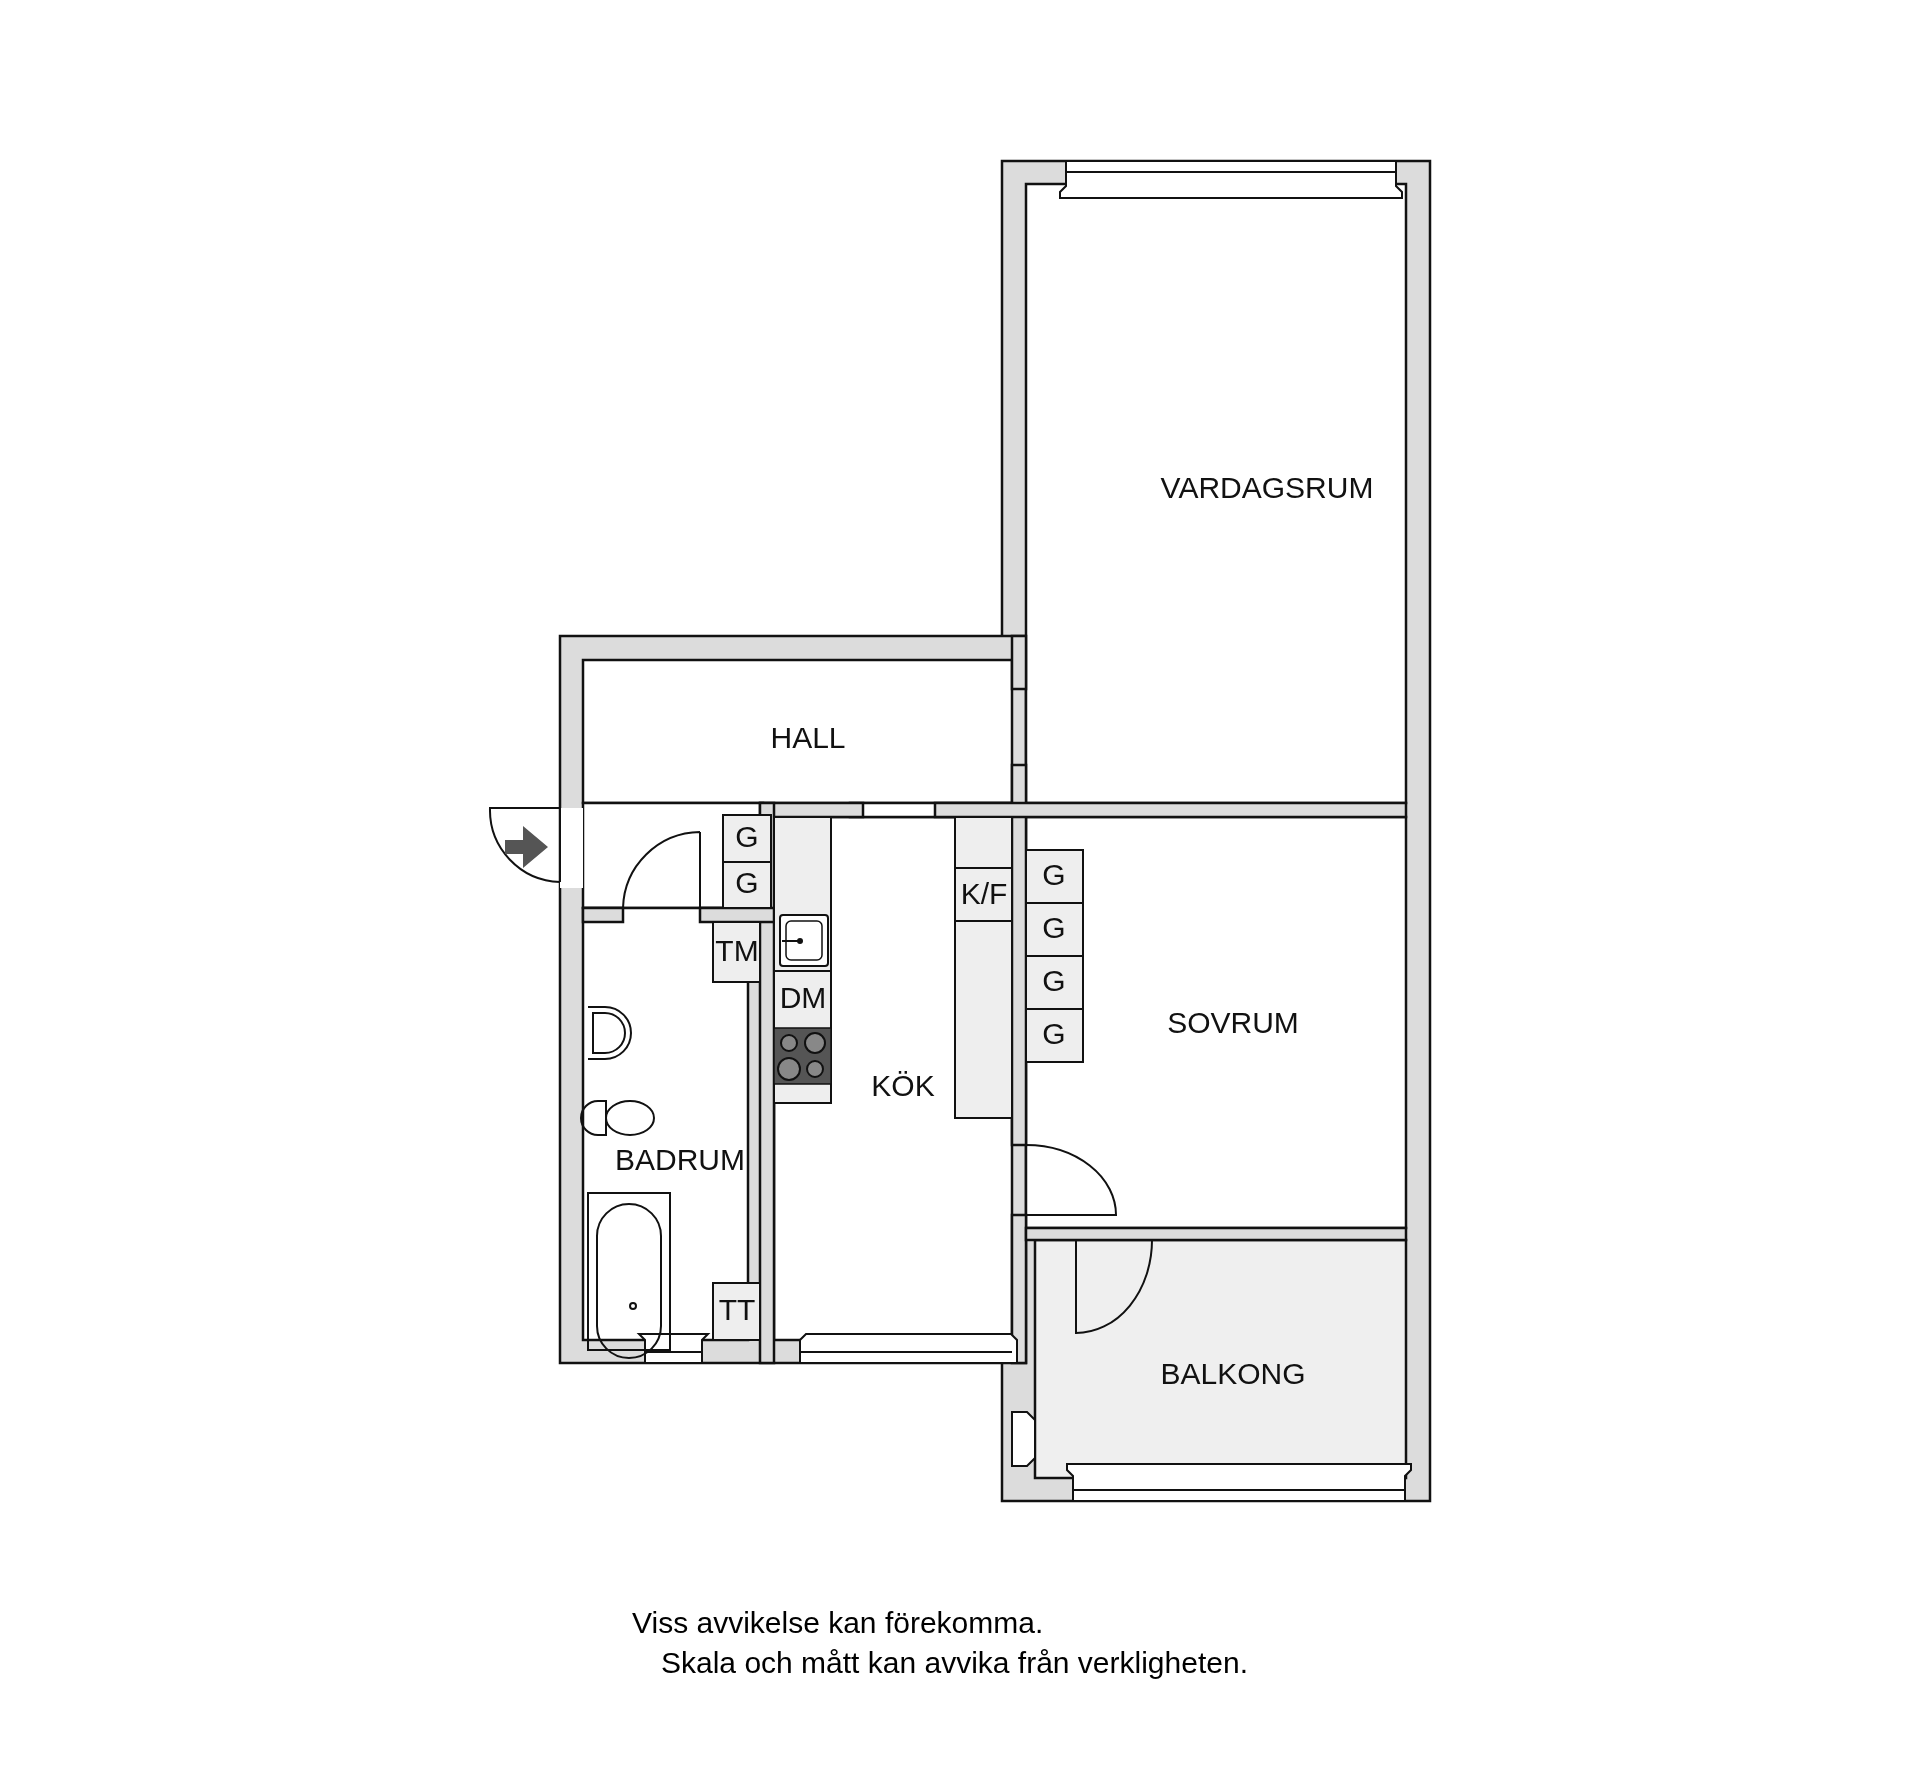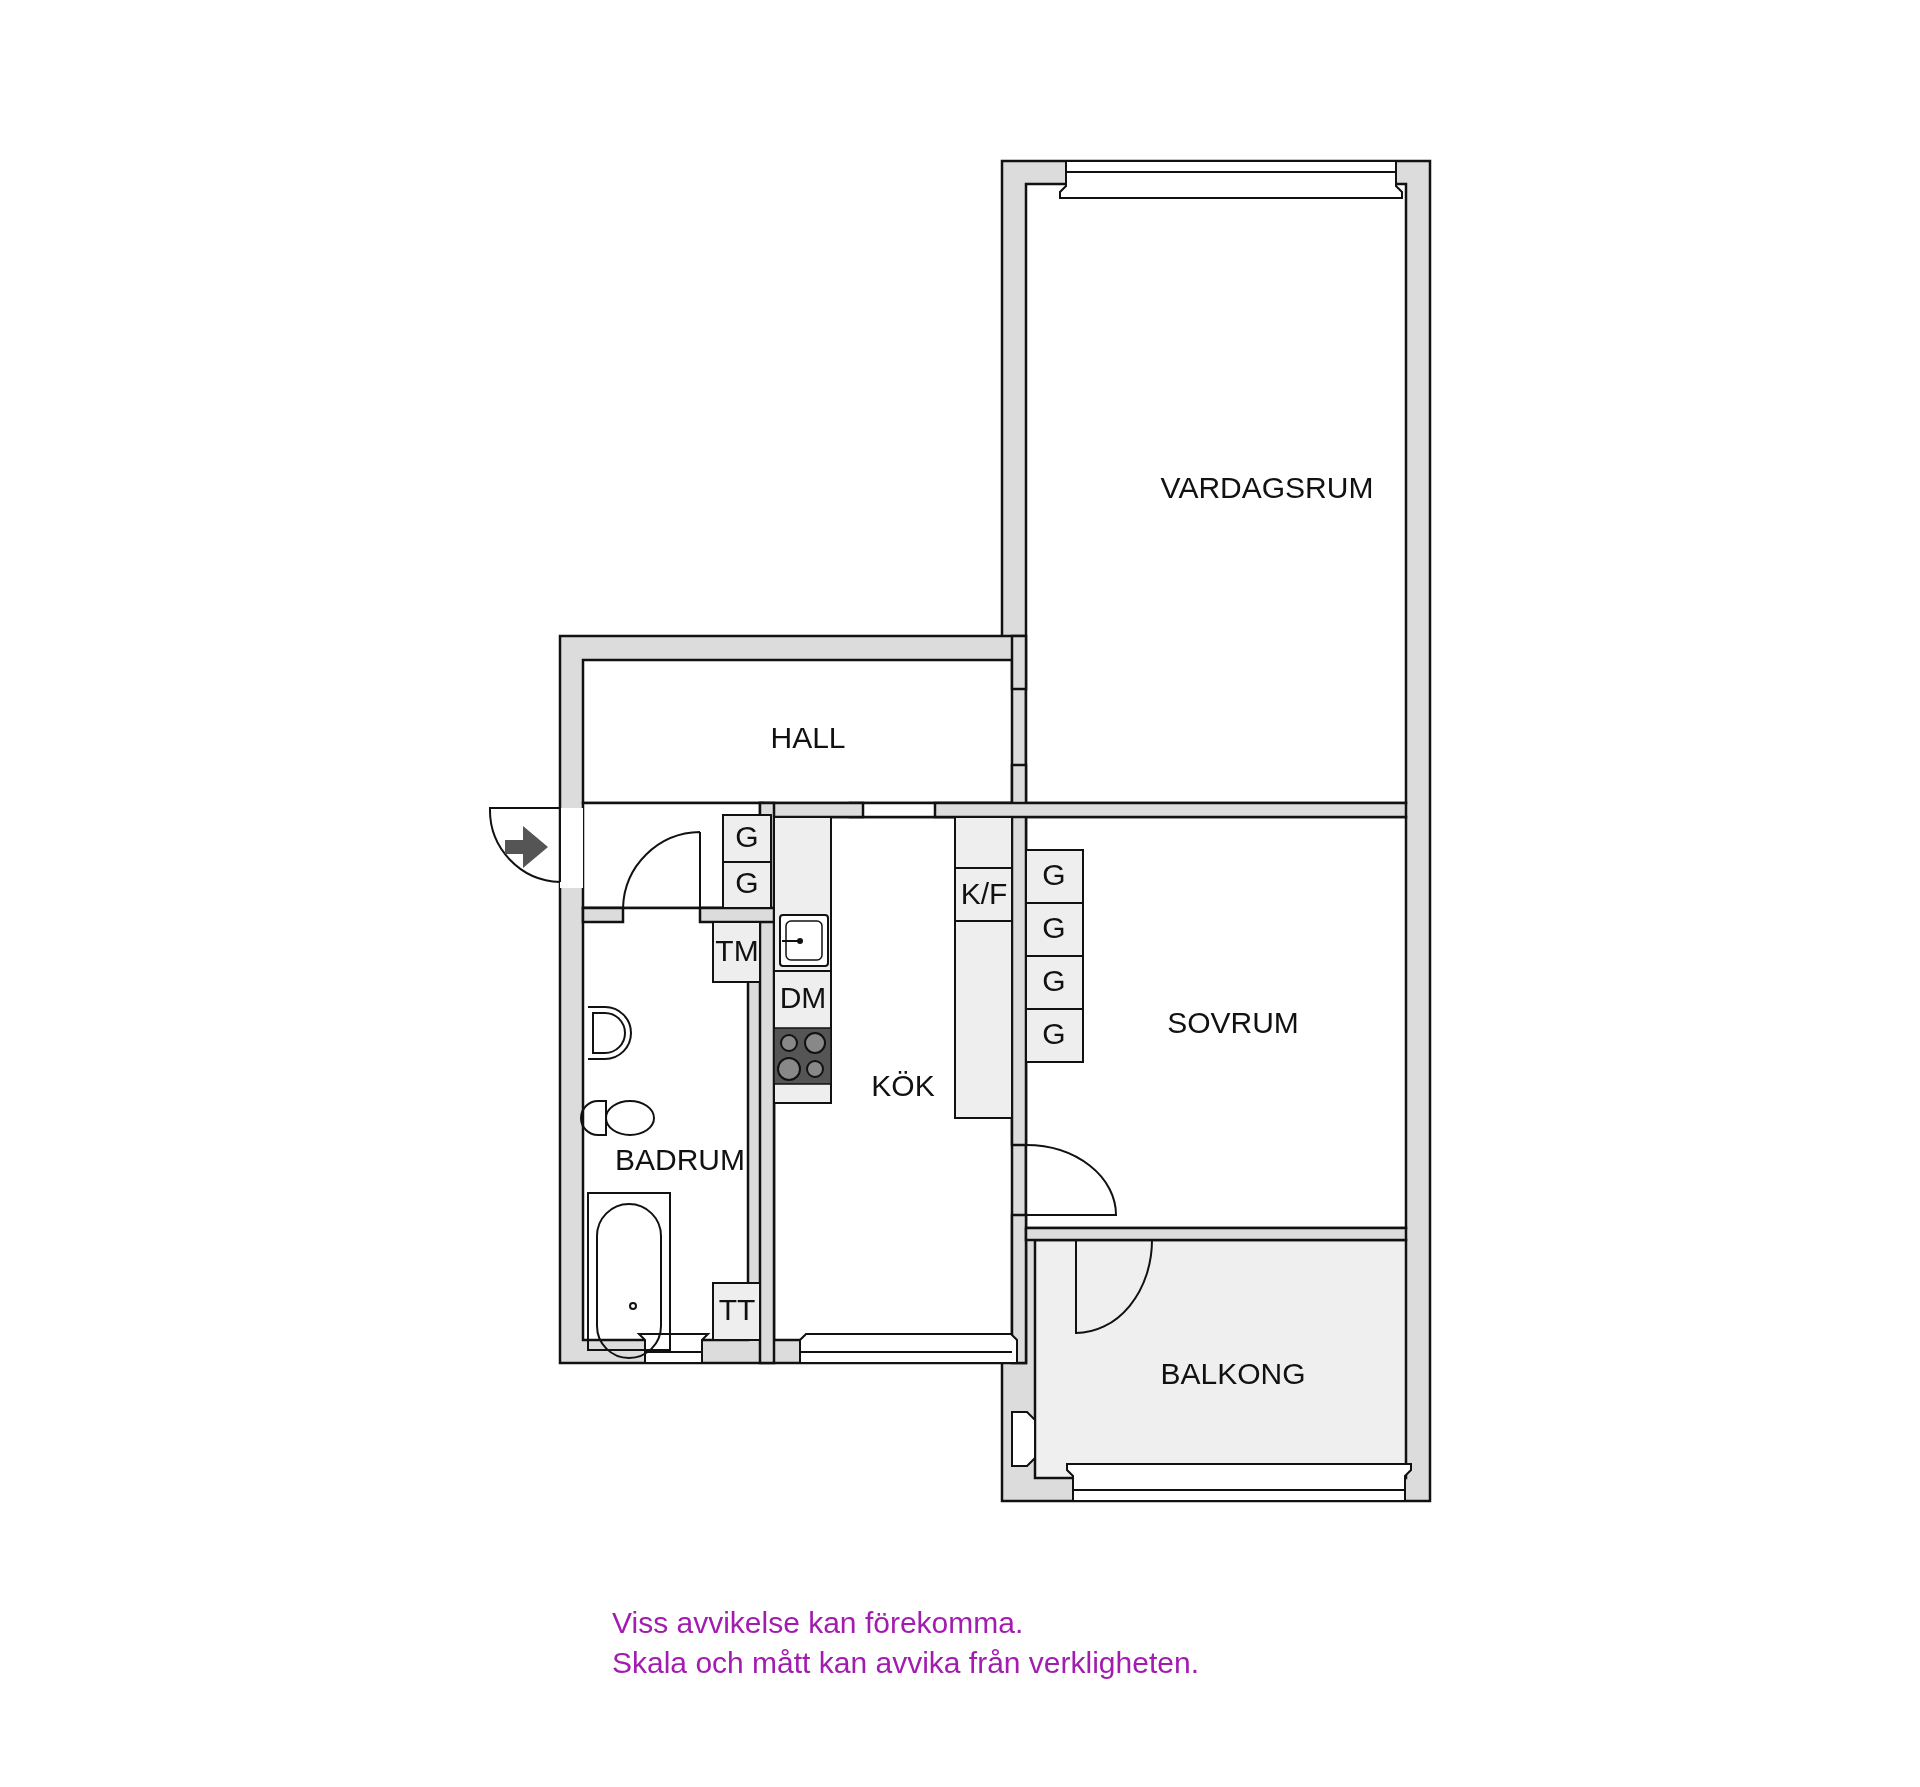--- a/index.html
+++ b/index.html
@@ -6,21 +6,21 @@
   body { width:1920px; height:1787px; position:relative; overflow:hidden;
          font-family:"Liberation Sans", "DejaVu Sans", sans-serif; }
   #plan { position:absolute; left:0; top:0; }
   .wall { fill:#dcdcdc; stroke:#111; stroke-width:2.5; }
   .floor { fill:#ffffff; stroke:#111; stroke-width:2.5; }
   .balc { fill:#efefef; stroke:#111; stroke-width:2.5; }
   .cab { fill:#eeeeee; stroke:#111; stroke-width:2; }
   .win { fill:#ffffff; stroke:#111; stroke-width:2; }
   .line { fill:none; stroke:#111; stroke-width:2; }
   .lbl { font-family:"Liberation Sans", "DejaVu Sans", sans-serif; font-size:30px; fill:#111; text-anchor:middle; dominant-baseline:middle; }
-  .note { position:absolute; left:612px; font-size:30px; color:#a21caf; line-height:40px; }
+  .note { position:absolute; left:632px; font-size:30px; color:#000000; line-height:40px; }
 </style>
 </head>
 <body>
 
 <svg id="plan" width="1920" height="1787" viewBox="0 0 1920 1787">
 
   <g>
 
     <rect class="wall" x="1002" y="161" width="428" height="1340"></rect>
 
@@ -142,13 +142,13 @@
 
   <text class="lbl" x="1267" y="490">VARDAGSRUM</text>
   <text class="lbl" x="808" y="740">HALL</text>
   <text class="lbl" x="1233" y="1025">SOVRUM</text>
   <text class="lbl" x="903" y="1088">KÖK</text>
   <text class="lbl" x="680" y="1162">BADRUM</text>
   <text class="lbl" x="1233" y="1376">BALKONG</text>
 </svg>
 
 <div class="note" style="top:1603px;">Viss avvikelse kan förekomma.</div>
-<div class="note" style="top:1643px;">Skala och mått kan avvika från verkligheten.</div>
+<div class="note" style="top:1643px;margin-left:29px;">Skala och mått kan avvika från verkligheten.</div>
 
 </body></html>

